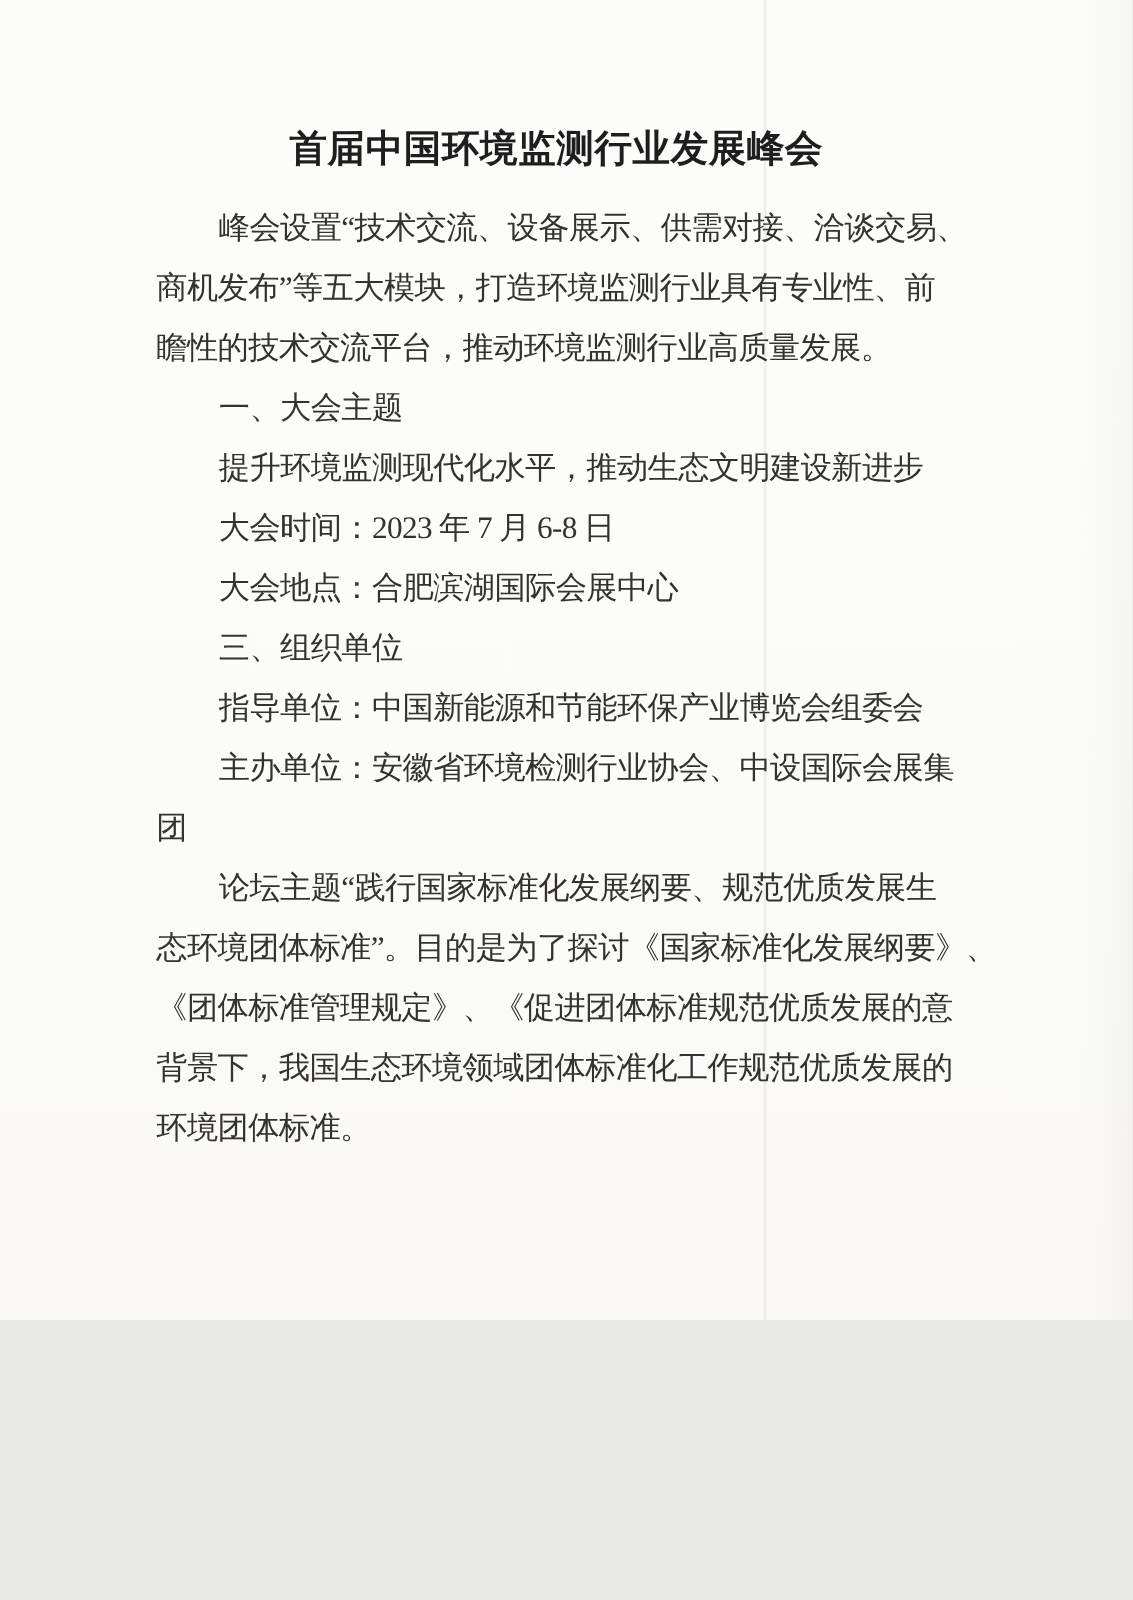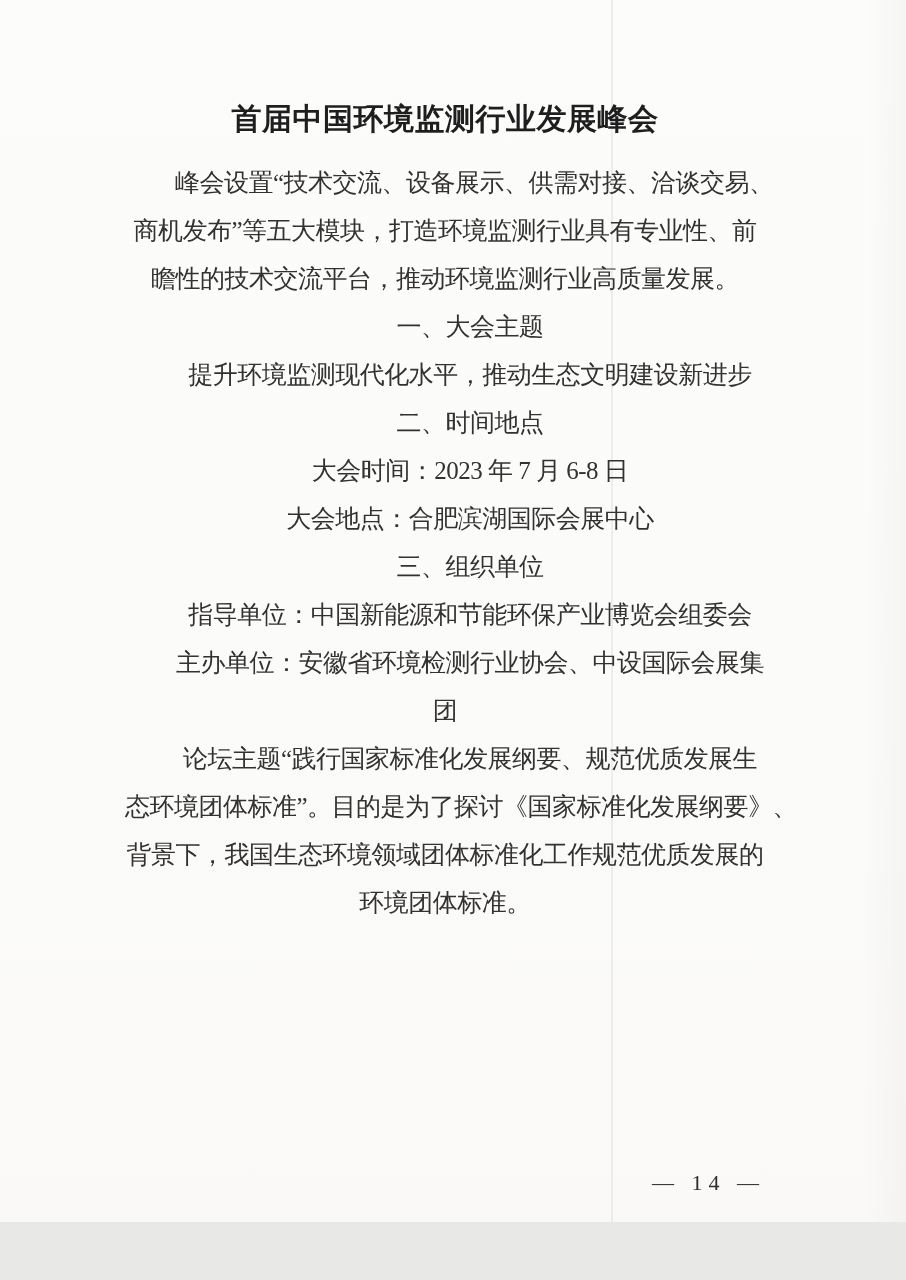--- a/index.html
+++ b/index.html
@@ -3,21 +3,21 @@
 <meta charset="utf-8">
 <style>
   html, body {
     margin: 0;
     padding: 0;
     background: #e8e8e6;
   }
   .page {
     position: relative;
     width: 906px;
-    height: 1222px;
+    height: 1056px;
     margin: 0 auto;
     background:
       linear-gradient(180deg, #fcfcfb 0%, #fbfbf9 60%, #faf9f7 100%);
     overflow: hidden;
     font-family: "Liberation Serif", serif;
     color: #3a3a3a;
   }
   
   .crease {
     position: absolute;
@@ -50,21 +50,20 @@
     font-size: 30px;
     letter-spacing: 0.5px;
     color: #1e1e1e;
     white-space: nowrap;
   }
   .doc-body {
     position: absolute;
     top: 159px;
     left: 125px;
     width: 640px;
-    text-align: center;
   }
   .line {
     line-height: 48px;
     height: 48px;
     font-size: 25px;
     letter-spacing: -0.5px;
     white-space: nowrap;
     color: #333231;
   }
   .line.indent {
@@ -90,27 +89,27 @@
 
   <h1 class="doc-title">首届中国环境监测行业发展峰会</h1>
 
   <div class="doc-body" id="doc-body">
 
   <div class="line indent">峰会设置“技术交流、设备展示、供需对接、洽谈交易、</div>
       <div class="line">商机发布”等五大模块，打造环境监测行业具有专业性、前</div>
       <div class="line">瞻性的技术交流平台，推动环境监测行业高质量发展。</div>
       <div class="line indent">一、大会主题</div>
       <div class="line indent">提升环境监测现代化水平，推动生态文明建设新进步</div>
-      <div class="line indent">二、时间地点</div>
       <div class="line indent">大会时间：2023 年 7 月 6-8 日</div>
       <div class="line indent">大会地点：合肥滨湖国际会展中心</div>
       <div class="line indent">三、组织单位</div>
       <div class="line indent">指导单位：中国新能源和节能环保产业博览会组委会</div>
       <div class="line indent">主办单位：安徽省环境检测行业协会、中设国际会展集</div>
       <div class="line">团</div>
       <div class="line indent">论坛主题“践行国家标准化发展纲要、规范优质发展生</div>
       <div class="line">态环境团体标准”。目的是为了探讨《国家标准化发展纲要》、</div>
+      <div class="line">《团体标准管理规定》、《促进团体标准规范优质发展的意</div>
       <div class="line">背景下，我国生态环境领域团体标准化工作规范优质发展的</div>
       <div class="line">环境团体标准。</div>
     </div>
 
   <div class="page-number">— 14 —</div>
 </div>
 
 </body></html>

